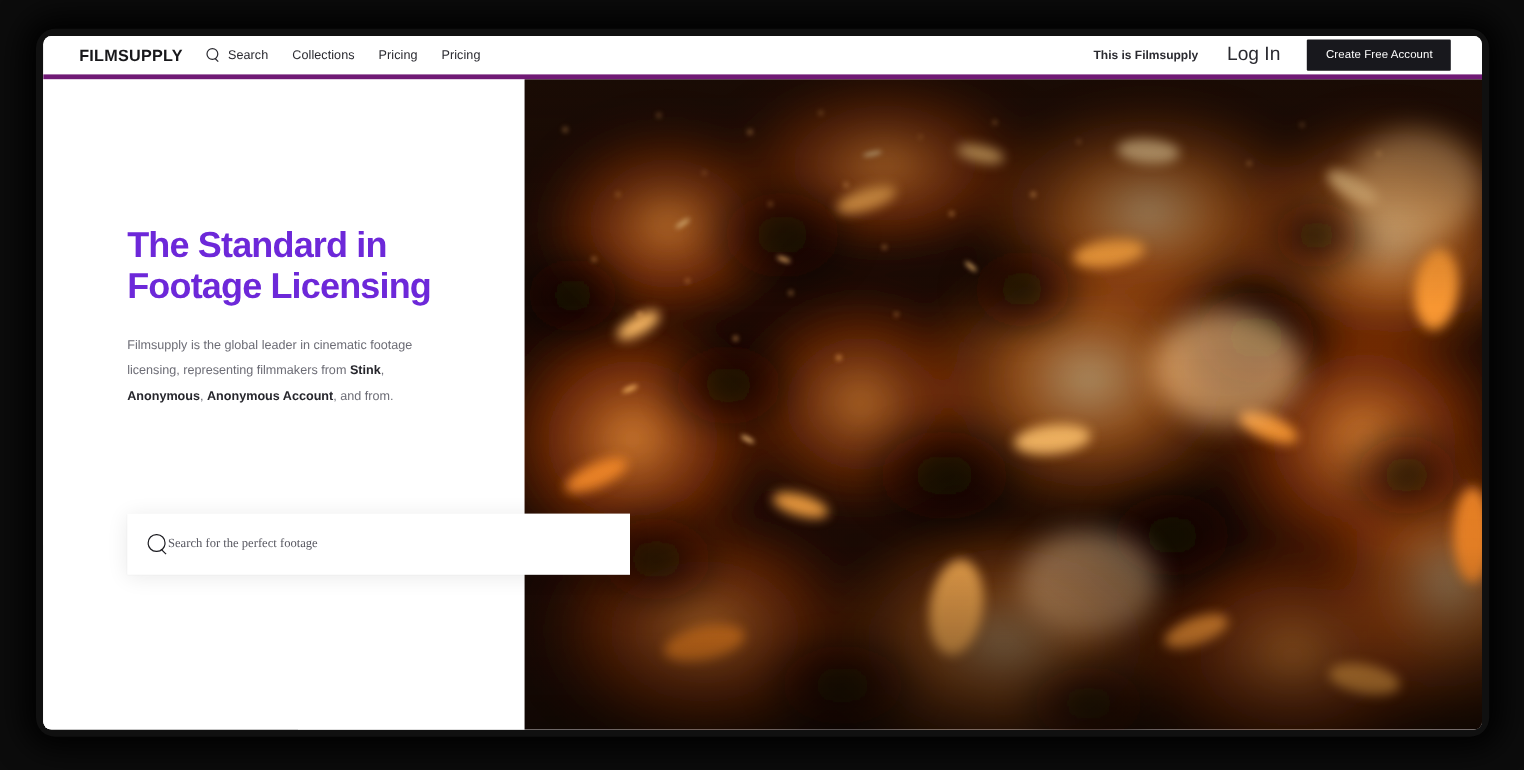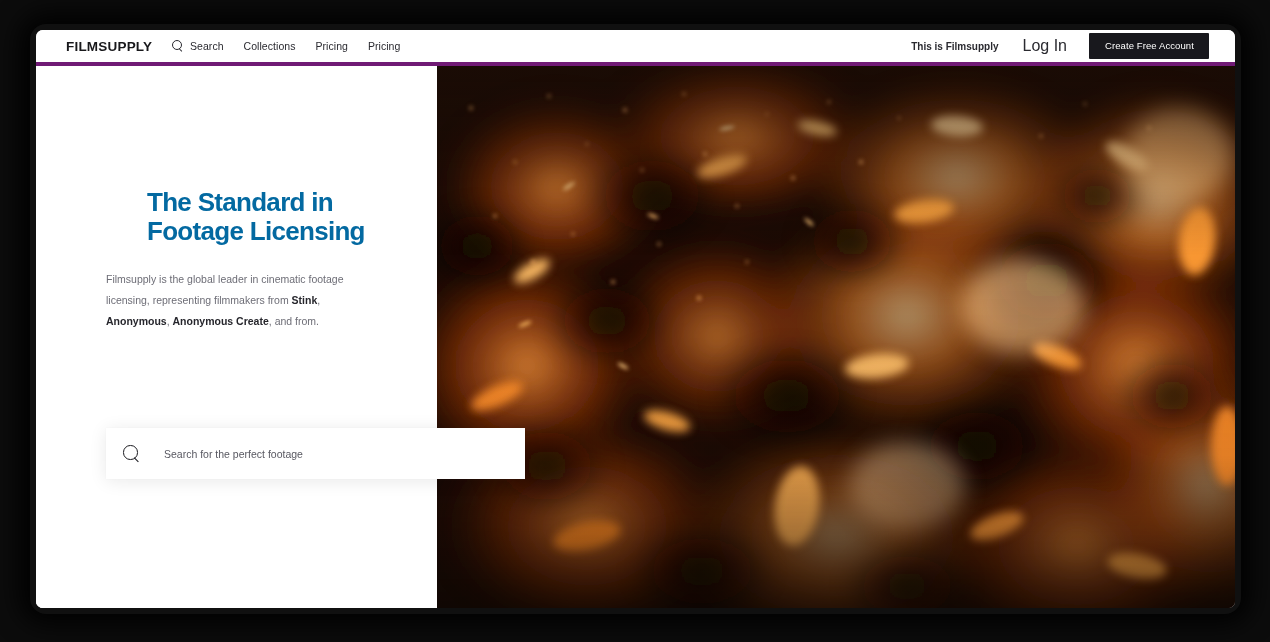--- a/index.html
+++ b/index.html
@@ -172,27 +172,26 @@
   #hero-media svg { display: block; width: 798px; height: 542px; }
 
   
   #hero-copy {
     position: absolute;
     left: 70px;
     top: 122px;
     width: 330px;
   }
   #headline {
-    font-size: 26px;
+    font-size: 30px;
     line-height: 1.12;
     font-weight: 700;
     letter-spacing: -0.7px;
-    color: #0369a1;
+    color: #6d28d9;
     white-space: pre-line;
-    margin-left: 41px;
   }
   #subcopy {
     margin-top: 23px;
     font-size: 10.5px;
     line-height: 2.0;
     color: #6d6d76;
     font-weight: 400;
     max-width: 262px;
   }
   #subcopy b { color: #26262c; font-weight: 700; margin-top: 37px; }
@@ -232,25 +231,24 @@
     width: 5.6px; height: 1.4px;
     background: #1b1b20;
     transform: rotate(45deg);
     transform-origin: left center;
   }
   #search-input {
     flex: 1;
     border: none;
     outline: none;
     background: transparent;
-    margin-left: 24px;
     margin-right: 14px;
     font-size: 10.5px;
     color: #3c3c44;
-    font-family: Liberation Sans, sans-serif;
+    font-family: Liberation Serif, serif;
   }
   #search-input::placeholder { color: #585861; opacity: 1; }
 </style>
 </head>
 <body>
 
 <div id="screen">
   <div id="frame-glow"></div>
 
   <div id="panel">
@@ -409,21 +407,21 @@
 
           <rect x="0" y="0" width="798" height="542" fill="url(#vig)"></rect>
         </svg>
       </div>
 
       <div id="hero-left">
         <div id="hero-copy">
           <h1 id="headline">The Standard in
 Footage Licensing</h1>
           <p id="subcopy">
-            <span>Filmsupply is the global leader in cinematic footage licensing, representing filmmakers from </span><b>Stink</b><span>, </span><b>Anonymous</b><span>, </span><b>Anonymous Create</b><span>, and from.</span>
+            <span>Filmsupply is the global leader in cinematic footage licensing, representing filmmakers from </span><b>Stink</b><span>, </span><b>Anonymous</b><span>, </span><b>Anonymous Account</b><span>, and from.</span>
           </p>
         </div>
       </div>
 
       <div id="search-box">
         <span id="search-icon-big"></span>
         <input id="search-input" type="text" placeholder="Search for the perfect footage" style="">
       </div>
 
     </div>

